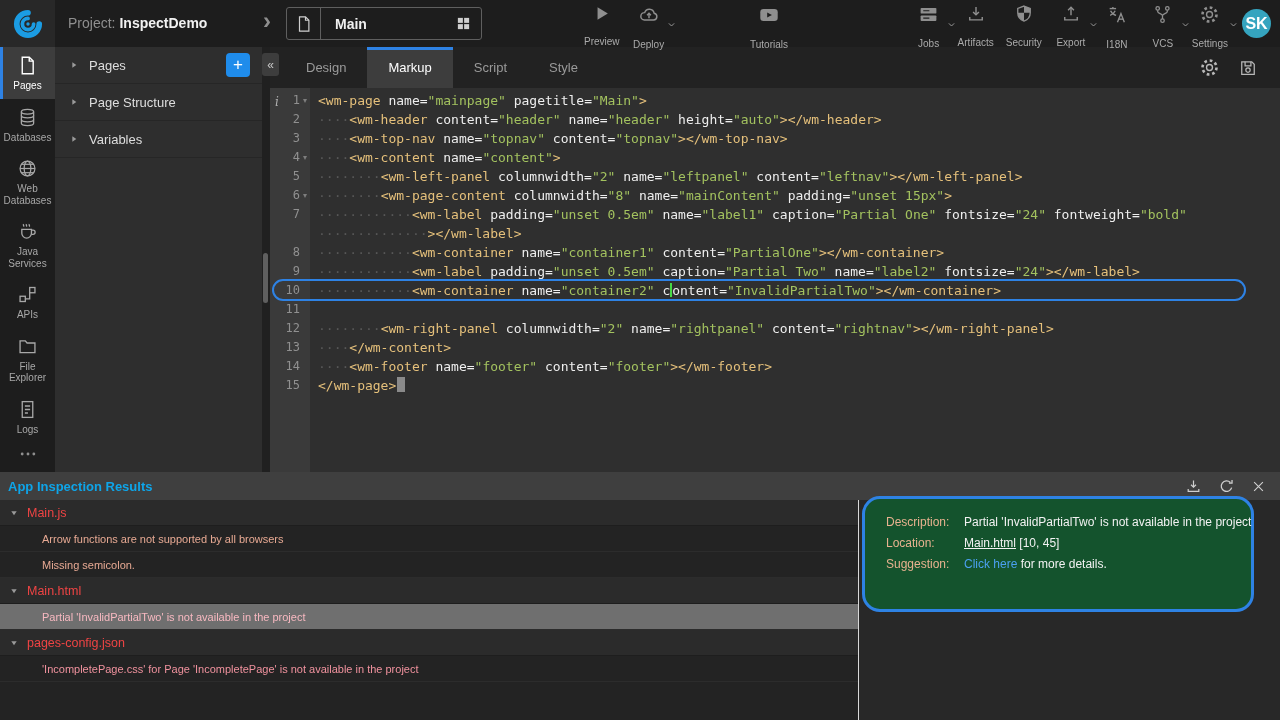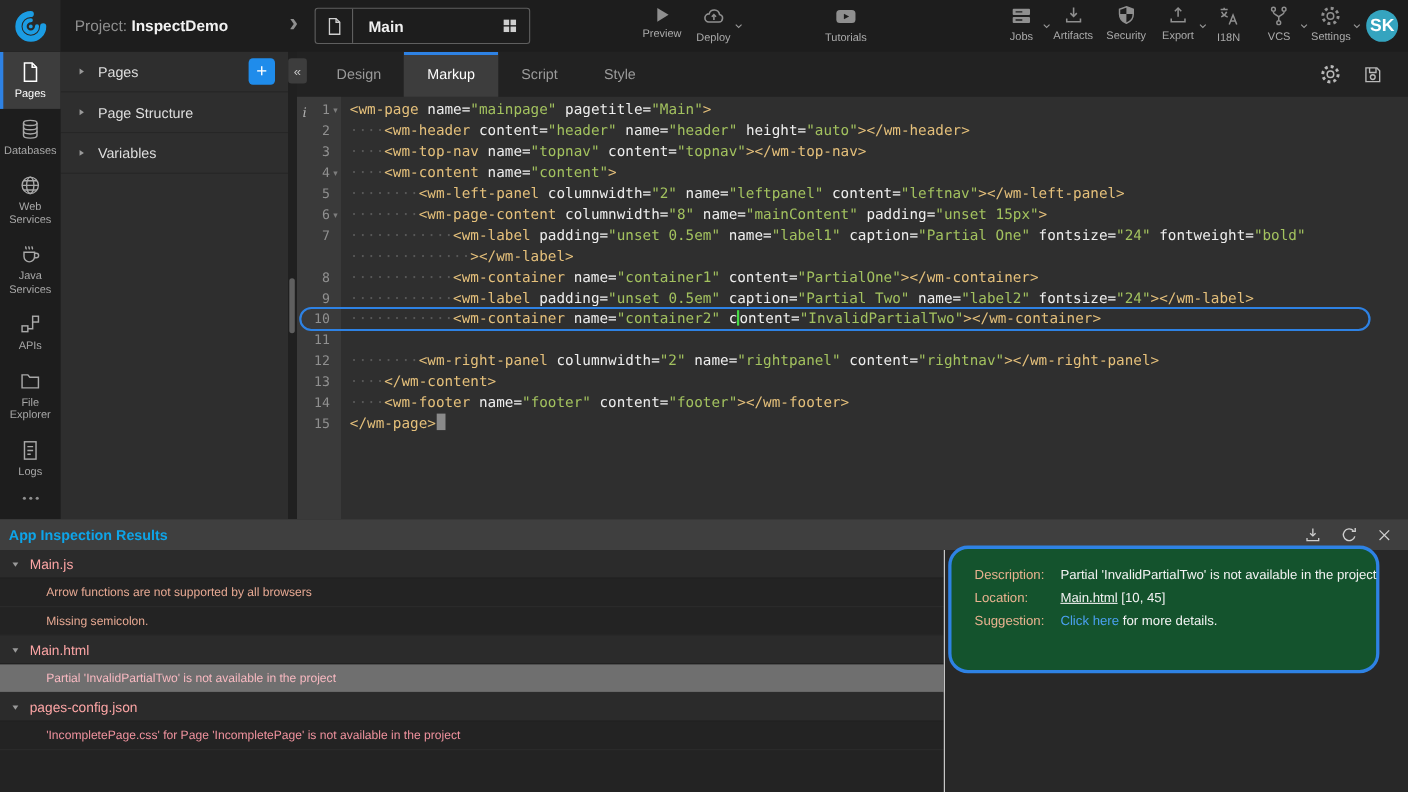--- a/index.html
+++ b/index.html
@@ -18,21 +18,21 @@
   .page-tab { position:absolute; left:286px; top:7px; width:196px; height:33px; border:1px solid #5f5f5f;
     border-radius:3px; display:flex; align-items:center; background:#1d1d1d; color:#cfcfcf; }
   .pt-file { width:34px; height:100%; display:flex; align-items:center; justify-content:center;
     border-right:1px solid #5f5f5f; }
   .pt-label { flex:1; padding-left:14px; font-size:14px; font-weight:bold; color:#f0f0f0; }
   .pt-grid { padding-right:10px; display:flex; align-items:center; }
   .actions-left { position:absolute; left:578px; top:4px; display:flex; }
   .action-mid { position:absolute; left:744px; top:4px; display:flex; }
   .actions-right { position:absolute; right:46px; top:4px; display:flex; }
   .tb-action { position:relative; min-width:46px; padding:0 6px; display:flex; flex-direction:column;
-    align-items:center; gap:3px; color:#8f8f8f; cursor:pointer; }
+    align-items:center; gap:13px; color:#8f8f8f; cursor:pointer; }
   .tb-action .lbl { font-size:10px; color:#ababab; white-space:nowrap; }
   .tb-caret { position:absolute; right:-4px; top:11px; color:#9a9a9a; }
   .avatar { position:absolute; right:9px; top:9px; width:29px; height:29px; border-radius:50%;
     background:#35a4bf; color:#fff; font-size:16px; font-weight:bold; display:flex; align-items:center;
     justify-content:center; cursor:pointer; }
   .ico { display:inline-flex; align-items:center; justify-content:center; }
 
   
   .sidebar { position:absolute; left:0; top:47px; width:55px; height:425px; background:#1d1d1d; z-index:10; }
   .sb-item { padding:8px 1px 7px; display:flex; flex-direction:column; align-items:center; gap:4px;
@@ -82,21 +82,21 @@
     vertical-align:-2px; margin-left:1px; }
 
   
   .bottom { position:absolute; left:0; top:472px; width:1280px; height:248px; background:#232323; z-index:30; }
   .bp-header { height:28px; background:#3f3f3f; display:flex; align-items:center; padding:0 8px; }
   .bp-title { color:#0ea5e9; font-weight:bold; font-size:13px; }
   .bp-tools { margin-left:auto; display:flex; align-items:center; gap:16px; padding-right:6px; color:#cfcfcf; }
   .bp-tools .ico { cursor:pointer; }
   .bp-rows { position:absolute; left:0; top:28px; width:858px; bottom:0; }
   .bp-group-h { height:26px; background:#2b2b2b; display:flex; align-items:center; gap:9px; padding-left:10px;
-    color:#fca5a5; font-size:12.5px; border-bottom:1px solid #1e1e1e; cursor:pointer; }
+    color:#ef4444; font-size:12.5px; border-bottom:1px solid #1e1e1e; cursor:pointer; }
   .bp-tri { color:#9a9a9a; font-size:8px; display:flex; }
   .bp-item { height:26px; display:flex; align-items:center; padding-left:42px; font-size:11px;
     border-bottom:1px solid #2c2c2c; cursor:pointer; }
   .bp-item.warning { color:#e7a993; }
   .bp-item.error { color:#f0929e; }
   .bp-item.selected { background:#6f6f6f; color:#f8b9c1; }
   .bp-overlay { position:absolute; left:858px; top:28px; right:0; bottom:0; background:#282828;
     border-left:1px solid #d8d8d8; }
   .tooltip { position:absolute; left:862px; top:24px; width:392px; height:116px; border:3px solid #2e82e4;
     border-radius:18px; background:#14532d; z-index:5; }
@@ -289,21 +289,21 @@
       <div class="sb-item">
         <span class="ico">
           <svg viewBox="0 0 24 24" width="21" height="21" fill="none" stroke="currentColor" stroke-width="1.4">
             <circle cx="12" cy="12" r="8.5"></circle>
             <ellipse cx="12" cy="12" rx="3.8" ry="8.5"></ellipse>
             <path d="M3.5 12h17"></path>
             <path d="M5 7.2h14"></path>
             <path d="M5 16.8h14"></path>
           </svg>
         </span>
-        <span>Web Services</span>
+        <span>Web Databases</span>
       </div>
       <div class="sb-item">
         <span class="ico">
           <svg viewBox="0 0 24 24" width="21" height="21" fill="none" stroke="currentColor" stroke-width="1.5">
             <path d="M5.5 9.5h11v4.5a5.5 5.5 0 0 1-11 0z"></path>
             <path d="M16.5 10.5h1.8a2.4 2.4 0 0 1 0 4.8h-1.8"></path>
             <path d="M7.5 3.5c-.8 1.2.8 1.8 0 3M10.8 3.5c-.8 1.2.8 1.8 0 3M14.1 3.5c-.8 1.2.8 1.8 0 3"></path>
           </svg>
         </span>
         <span>Java Services</span>

